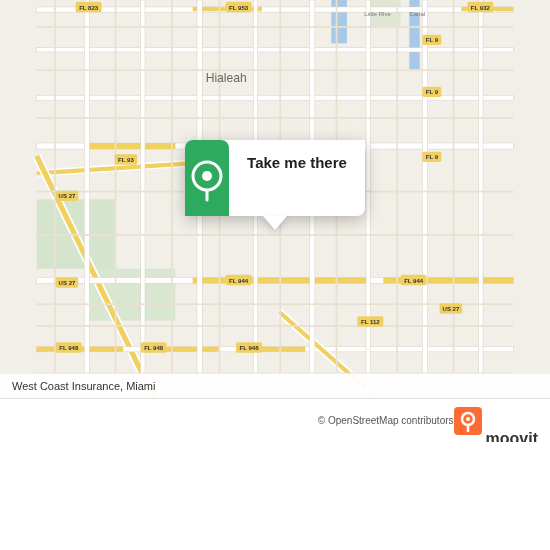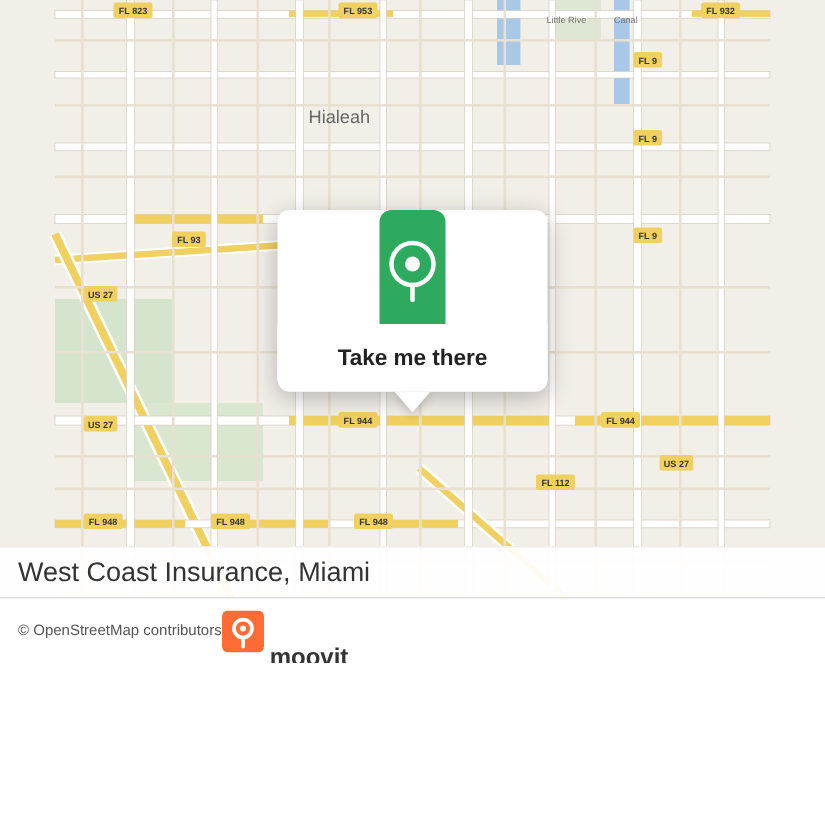--- a/index.html
+++ b/index.html
@@ -30,21 +30,21 @@
     
     #bottom-bar {
       position: absolute;
       bottom: 0;
       left: 0;
       width: 100%;
       height: 44px;
       background: #fff;
       display: flex;
       align-items: center;
-      justify-content: flex-start;
+      justify-content: flex-end;
       padding: 0 12px;
       border-top: 1px solid #ddd;
       z-index: 10;
     }
 
     #attribution {
       font-size: 10px;
       color: #555;
     }
 
@@ -62,42 +62,41 @@
     }
 
     
     #location-label {
       position: absolute;
       bottom: 44px;
       left: 0;
       width: 100%;
       background: rgba(255,255,255,0.92);
       padding: 6px 12px;
-      font-size: 18px;
+      font-size: 11px;
       color: #333;
       font-weight: 500;
       z-index: 9;
       border-top: 1px solid #eee;
     }
 
     
     #popup-card {
       position: absolute;
       top: 140px;
       left: 50%;
       transform: translateX(-50%);
       background: #fff;
       border-radius: 8px;
       box-shadow: 0 4px 16px rgba(0,0,0,0.25);
       width: 180px;
       overflow: visible;
       z-index: 20;
       display: flex;
-      flex-direction: column;
-      align-items: center;
+      align-items: flex-start;
     }
 
     #popup-green-section {
       background: #2eaa5e;
       border-radius: 8px 8px 0 0;
       padding: 18px 0 14px 0;
       display: flex;
       align-items: center;
       justify-content: center;
     }

